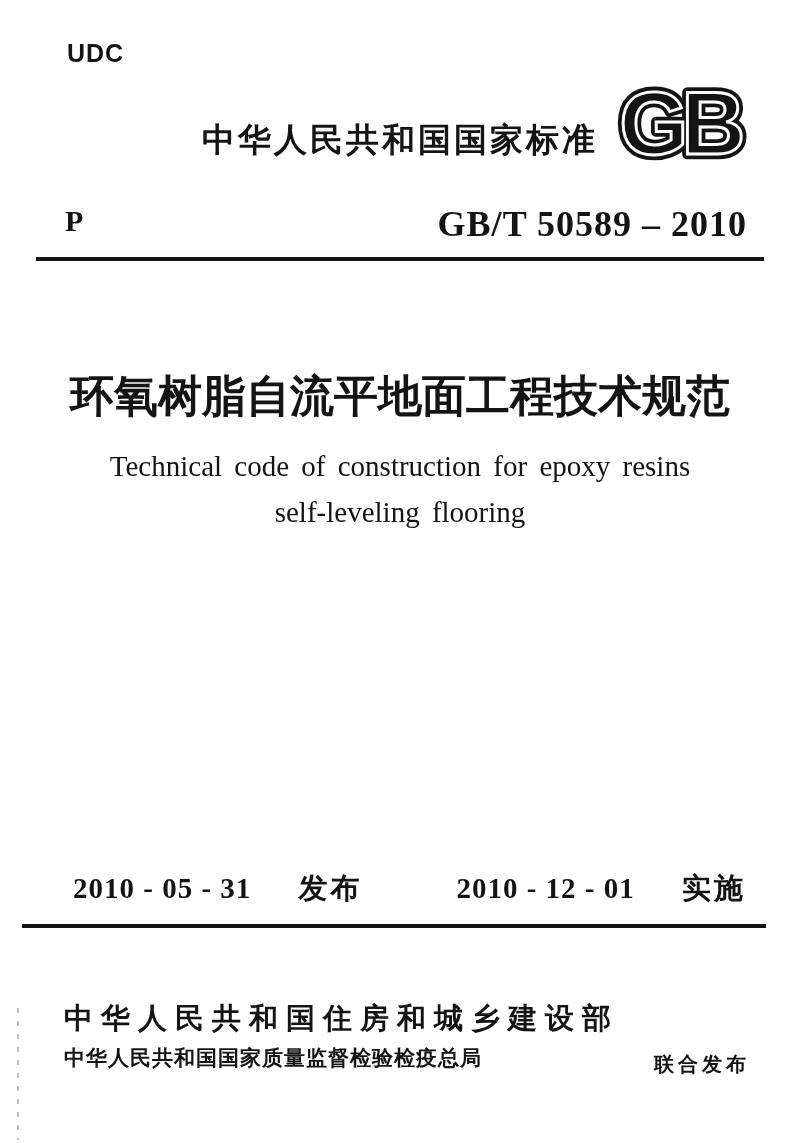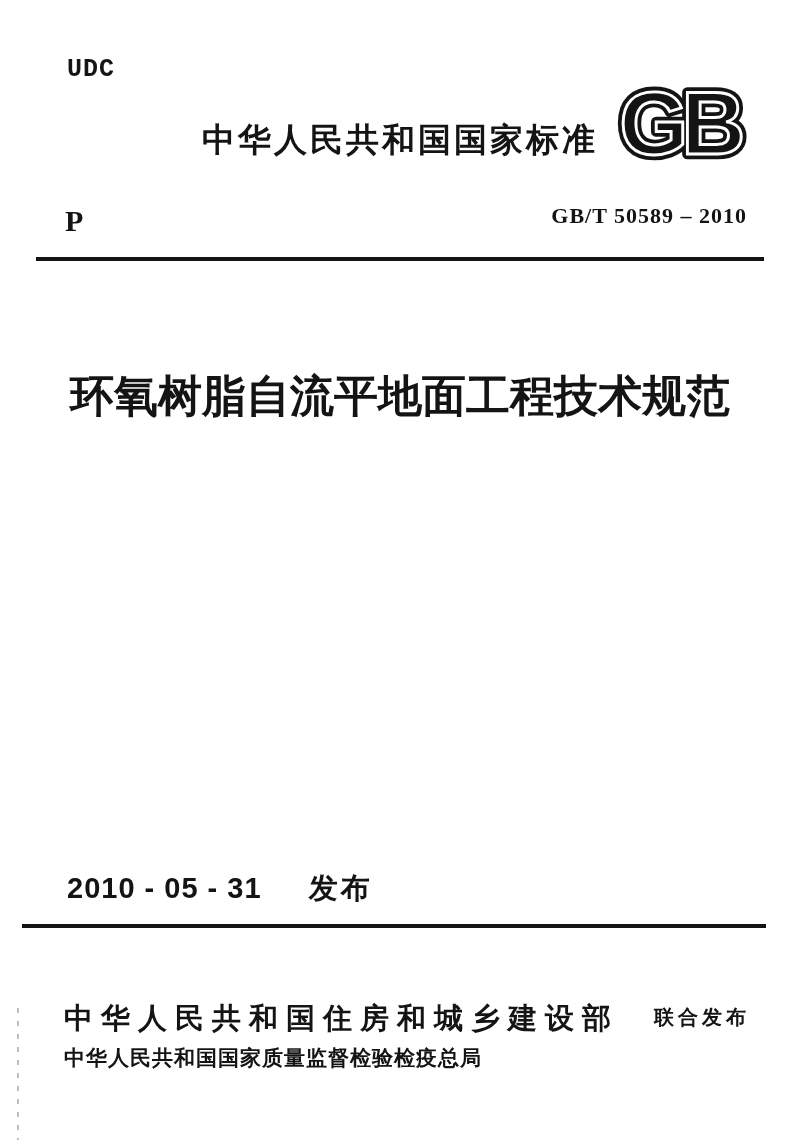--- a/index.html
+++ b/index.html
@@ -14,22 +14,22 @@
     margin: 0 auto;
     background: #ffffff;
     color: #141414;
     font-family: "Liberation Serif", serif;
     overflow: hidden;
   }
   
   .udc {
     position: absolute;
     left: 67px;
-    top: 55px;
-    font-family: Liberation Mono, monospace;
+    top: 39px;
+    font-family: Liberation Sans, sans-serif;
     font-weight: bold;
     font-size: 25px;
     letter-spacing: 1px;
   }
   .heading-cn {
     position: absolute;
     left: 0;
     top: 123px;
     width: 744px;
     text-align: center;
@@ -74,21 +74,21 @@
     top: 203px;
     font-weight: bold;
     font-size: 30px;
     line-height: 1.2;
   }
   .std-number {
     position: absolute;
     right: 53px;
     top: 203px;
     font-weight: bold;
-    font-size: 22px;
+    font-size: 36px;
     line-height: 1.2;
     letter-spacing: 1px;
     white-space: nowrap;
   }
   .rule {
     position: absolute;
     height: 4px;
     background: #141414;
   }
   .rule1 { left: 36px;  top: 257px; width: 728px; }
@@ -126,37 +126,38 @@
     right: 54px;
     top: 869px;
     display: flex;
     justify-content: space-between;
     align-items: baseline;
     font-weight: bold;
     font-size: 29px;
     white-space: nowrap;
   }
   .date-num {
-    font-family: Liberation Sans, sans-serif;
-    letter-spacing: 1px;
+    font-family: Liberation Serif, serif;
+    letter-spacing: 1px;
+    margin-left: 6px;
   }
   .date-label {
     font-family: "Liberation Sans", sans-serif;
     margin-left: 40px;
     letter-spacing: 3px;
   }
   
   .publishers {
     position: absolute;
     left: 64px;
     right: 50px;
     top: 998px;
     display: flex;
     justify-content: space-between;
-    align-items: flex-start;
+    align-items: flex-end;
     font-family: "Liberation Sans", sans-serif;
     font-weight: bold;
   }
   .pub-names { white-space: nowrap; }
   .pub-line1 {
     font-size: 29px;
     letter-spacing: 8px;
     line-height: 40px;
   }
   .pub-line2 {
@@ -202,26 +203,32 @@
 
   <div class="p-label">P</div>
 
   <div class="std-number">GB/T 50589 – 2010</div>
 
   <div class="rule rule1"></div>
 
   <h1 class="title-cn">环氧树脂自流平地面工程技术规范</h1>
 
   <div class="title-en">
+    <div>Technical code of construction for epoxy resins</div>
+    <div>self-leveling flooring</div>
   </div>
 
   <div class="dates">
     <div class="date-item">
       <span class="date-num">2010 - 05 - 31</span>
       <span class="date-label">发布</span>
+    </div>
+    <div class="date-item">
+      <span class="date-num">2010 - 12 - 01</span>
+      <span class="date-label">实施</span>
     </div>
   </div>
 
   <div class="rule rule2"></div>
 
   <div class="publishers">
     <div class="pub-names">
       <div class="pub-line1">中华人民共和国住房和城乡建设部</div>
       <div class="pub-line2">中华人民共和国国家质量监督检验检疫总局</div>
     </div>

